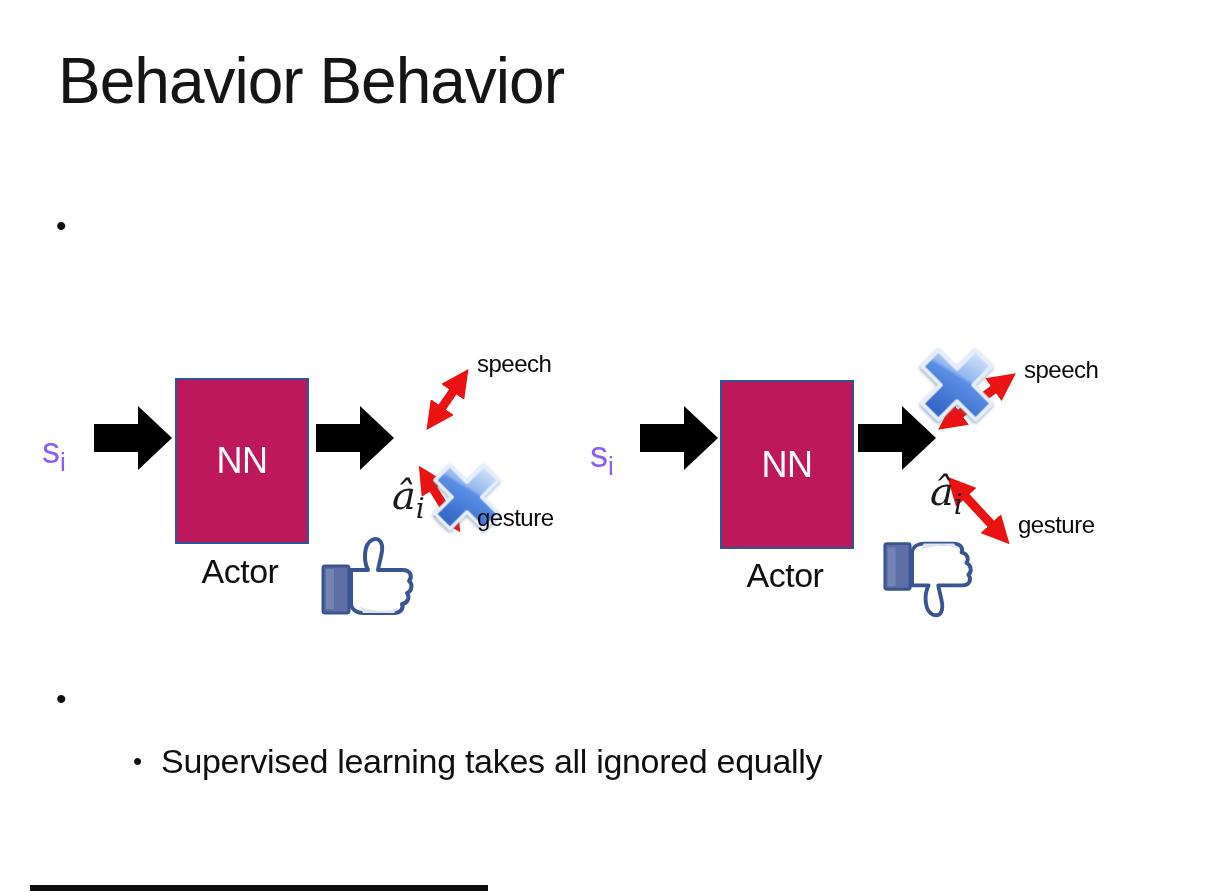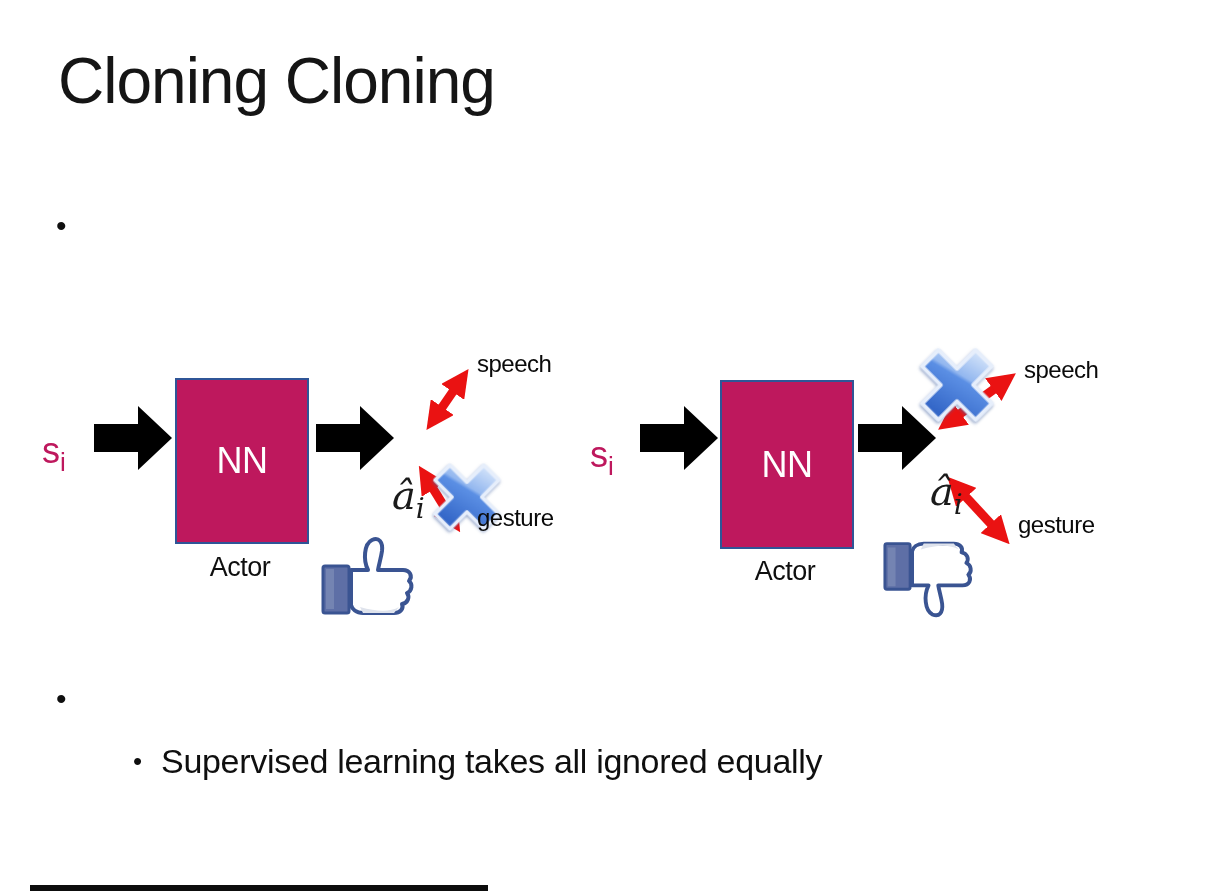--- a/index.html
+++ b/index.html
@@ -13,45 +13,45 @@
   .bullet .marker{flex:0 0 30px;font-size:30px;line-height:1.75;}
   .bullet .btext{white-space:pre-line;letter-spacing:-0.3px;}
   #bullet1{left:56px;top:200px;width:1040px;}
   #bullet2{left:56px;top:673px;width:1100px;}
   #subbullet{left:133px;top:738px;width:1000px;font-size:34px;}
   #subbullet .marker{flex:0 0 28px;font-size:26px;line-height:1.8;}
   .nnbox{background:#be185d;border:2px solid #2f5597;display:flex;align-items:center;justify-content:center;}
   #nnbox-left{left:175px;top:378px;width:130px;height:162px;}
   #nnbox-right{left:720px;top:380px;width:130px;height:165px;}
   .nnlabel{color:#ffffff;font-size:36px;letter-spacing:-0.5px;}
-  .actor{font-size:27px;color:#0f0f0f;text-align:center;width:130px;letter-spacing:-0.5px;}
+  .actor{font-size:34px;color:#0f0f0f;text-align:center;width:130px;letter-spacing:-0.5px;}
   #actor-left{left:175px;top:552px;}
   #actor-right{left:720px;top:556px;}
-  .state{font-size:36px;color:#be185d;}
+  .state{font-size:36px;color:#8b5cf6;}
   .state sub{font-size:26px;}
   #state-left{left:42px;top:430px;}
   #state-right{left:590px;top:434px;}
   .action{font-family:"DejaVu Serif", serif;font-style:italic;font-size:40px;color:#1a1a1a;margin-top:48px;}
   .action sub{font-size:28px;}
   #action-left{left:392px;top:424px;}
   #action-right{left:930px;top:420px;}
   .siglabel{font-size:24px;color:#0a0a0a;letter-spacing:-0.5px;}
   #speech-left{left:477px;top:350px;}
   #gesture-left{left:477px;top:504px;}
   #speech-right{left:1024px;top:356px;}
   #gesture-right{left:1018px;top:511px;}
   #art{left:0;top:0;width:1210px;height:892px;pointer-events:none;}
   #crop-edge{left:30px;top:885px;width:458px;height:6px;background:#0d0d0d;}
 </style>
 </head>
 <body>
 
 <div id="slide">
 
-  <div id="title" class="abs">Cloning Cloning</div>
+  <div id="title" class="abs">Behavior Behavior</div>
 
   <div id="bullet1" class="abs bullet">
     <span class="marker">•</span>
   </div>
 
   <svg id="art" class="abs" viewBox="0 0 1210 892" xmlns="http://www.w3.org/2000/svg">
     <defs>
       <marker id="redhead" viewBox="0 0 10 10" refX="6.5" refY="5" markerWidth="3.1" markerHeight="3.1" orient="auto-start-reverse">
         <path d="M0 0 L10 5 L0 10 z" fill="#ea1212"></path>
       </marker>

